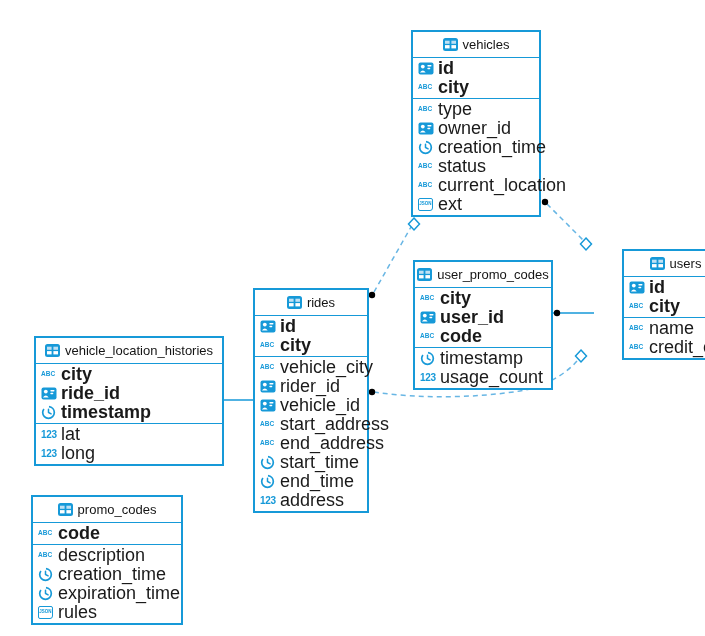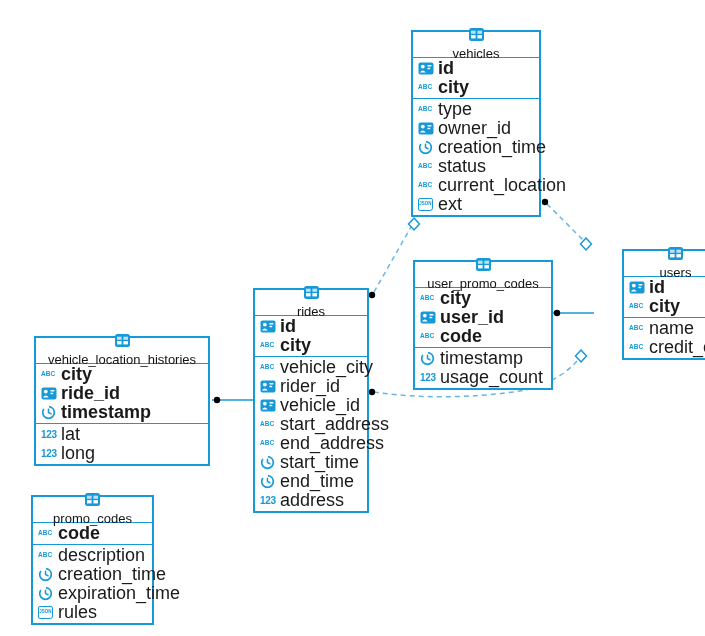--- a/index.html
+++ b/index.html
@@ -11,21 +11,21 @@
   .wire-solid{stroke:#1699d8;stroke-width:1.5;fill:none;}
   .wire-dashed{stroke:#68b6e4;stroke-width:1.5;fill:none;stroke-dasharray:5 4;}
   .dot{fill:#000000;}
   .diamond{fill:#ffffff;stroke:#1699d8;stroke-width:1.5;}
   .table{
     position:absolute;z-index:2;background:#ffffff;
     border:2px solid #1699d8;box-sizing:border-box;
   }
   .thead{
     height:25px;border-bottom:1px solid #1699d8;
-    display:flex;align-items:center;justify-content:center;gap:5px;flex-direction:column;
+    display:flex;align-items:center;justify-content:center;gap:5px;
   }
   .tname{font-size:13px;color:#141414;}
   .sec{padding:1px 0;}
   .sec.keys{border-bottom:1px solid #1699d8;}
   .row{height:19px;display:flex;align-items:center;padding-left:5px;}
   .row .fname{font-size:18px;color:#1a1a1a;white-space:nowrap;}
   .row.key .fname{font-weight:700;}
   .ic{
     width:20px;min-width:20px;display:flex;align-items:center;justify-content:flex-start;
   }
@@ -325,21 +325,21 @@
         </div>
       <div class="row">
           <span class="ic">
             <span class="num">123</span>
           </span>
           <span class="fname">address</span>
         </div>
     </div>
   </div>
 
-  <div class="table" style="left:34px;top:336px;width:176px;">
+  <div class="table" style="left:34px;top:336px;width:190px;">
     <div class="thead">
       <span class="ic" style="width:15px;min-width:15px;">
           <svg class="svg-ic" width="15" height="13">
             <use href="#sym-table"></use>
           </svg>
         </span>
       <span class="tname">vehicle_location_histories</span>
     </div>
     <div class="sec keys">
       <div class="row key">
@@ -374,21 +374,21 @@
         </div>
       <div class="row">
           <span class="ic">
             <span class="num">123</span>
           </span>
           <span class="fname">long</span>
         </div>
     </div>
   </div>
 
-  <div class="table" style="left:31px;top:495px;width:123px;">
+  <div class="table" style="left:31px;top:495px;width:152px;">
     <div class="thead">
       <span class="ic" style="width:15px;min-width:15px;">
           <svg class="svg-ic" width="15" height="13">
             <use href="#sym-table"></use>
           </svg>
         </span>
       <span class="tname">promo_codes</span>
     </div>
     <div class="sec keys">
       <div class="row key">

